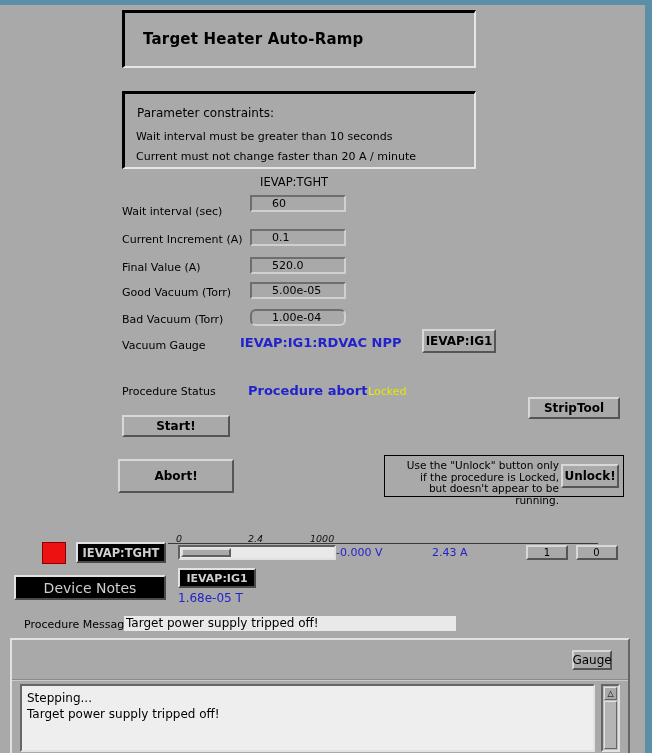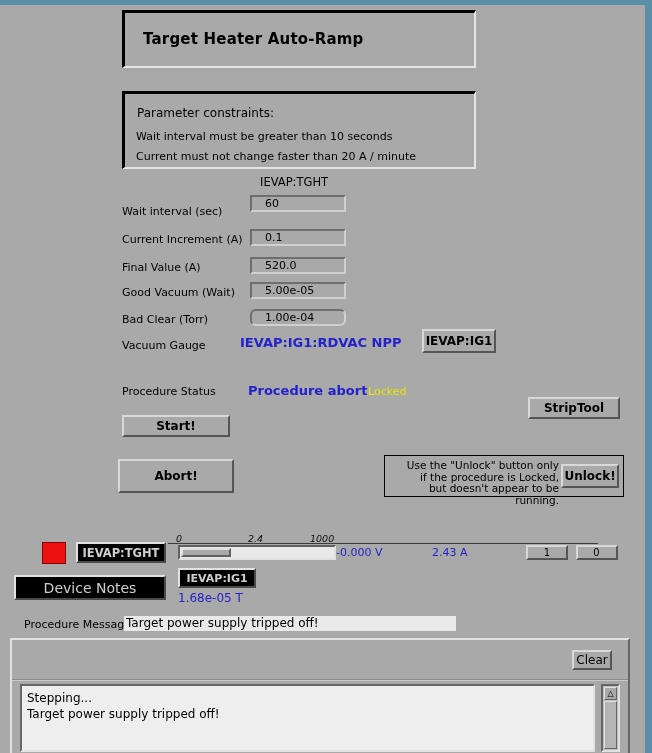--- a/index.html
+++ b/index.html
@@ -74,21 +74,21 @@
     height: 17px;
     box-sizing: border-box;
     border-top: 2px solid #6e6e6e;
     border-left: 2px solid #6e6e6e;
     border-right: 2px solid #d0d0d0;
     border-bottom: 2px solid #d0d0d0;
     background: #a9a9a9;
     font-family: "DejaVu Sans", sans-serif;
     font-size: 11px;
     color: #000;
-    padding: 0 13px;
+    padding: 0 20px;
     line-height: 13px;
     outline: none;
   }
   #lbl-wait   { top: 200px; }  #in-wait   { top: 190px; }
   #lbl-incr   { top: 228px; }  #in-incr   { top: 224px; }
   #lbl-final  { top: 256px; }  #in-final  { top: 252px; }
   #lbl-good   { top: 281px; }  #in-good   { top: 277px; }
   #lbl-bad    { top: 308px; }  #in-bad    { top: 304px; border-radius: 6px; }
   #lbl-gauge  { top: 334px; }
 
@@ -351,24 +351,24 @@
 
   <div id="lbl-wait" class="param-label">Wait interval (sec)</div>
   <input id="in-wait" class="param-input" type="text" value="60" style="">
 
   <div id="lbl-incr" class="param-label">Current Increment (A)</div>
   <input id="in-incr" class="param-input" type="text" value="0.1" style="">
 
   <div id="lbl-final" class="param-label">Final Value (A)</div>
   <input id="in-final" class="param-input" type="text" value="520.0" style="">
 
-  <div id="lbl-good" class="param-label">Good Vacuum (Wait)</div>
+  <div id="lbl-good" class="param-label">Good Vacuum (Torr)</div>
   <input id="in-good" class="param-input" type="text" value="5.00e-05" style="">
 
-  <div id="lbl-bad" class="param-label">Bad Clear (Torr)</div>
+  <div id="lbl-bad" class="param-label">Bad Vacuum (Torr)</div>
   <input id="in-bad" class="param-input" type="text" value="1.00e-04" style="">
 
   <div id="lbl-gauge" class="param-label">Vacuum Gauge</div>
   <div id="gauge-value">IEVAP:IG1:RDVAC NPP NMS</div>
   <div id="gauge-btn" class="raised">IEVAP:IG1</div>
 
   <div id="lbl-proc-status">Procedure Status</div>
   <div id="proc-status-value">Procedure abort</div>
   <div id="proc-lock-value">Locked</div>
 
@@ -406,21 +406,21 @@
 
   <div id="toggle-group">
     <div class="toggle-btn raised">1</div>
     <div class="toggle-btn raised">0</div>
   </div>
 
   <div id="lbl-proc-msg">Procedure Message</div>
   <input id="proc-msg-field" type="text" value="Target power supply tripped off!" style="">
 
   <div id="log-panel">
-    <div id="btn-clear" class="raised">Clear</div>
+    <div id="btn-clear" class="raised">Gauge</div>
     <div id="log-divider"></div>
     <div id="log-textarea">Stepping...
 Target power supply tripped off!</div>
     <div id="log-scrollbar">
       <div id="scroll-up-arrow">△</div>
       <div id="scroll-thumb"></div>
     </div>
   </div>
 
 </div>

